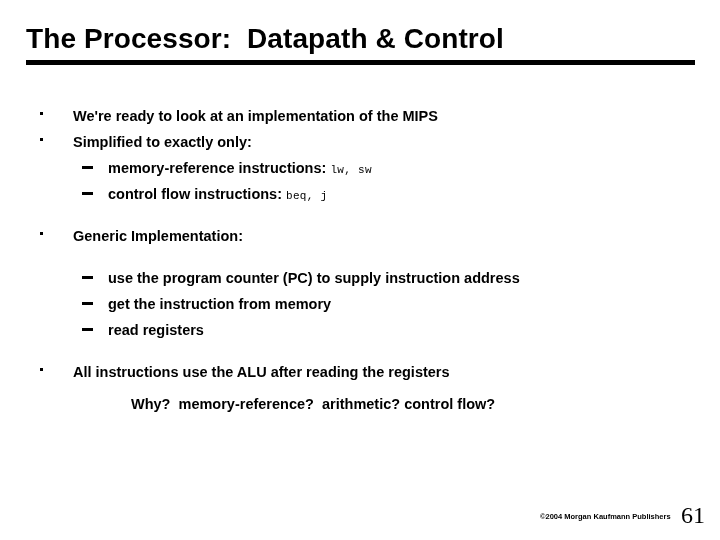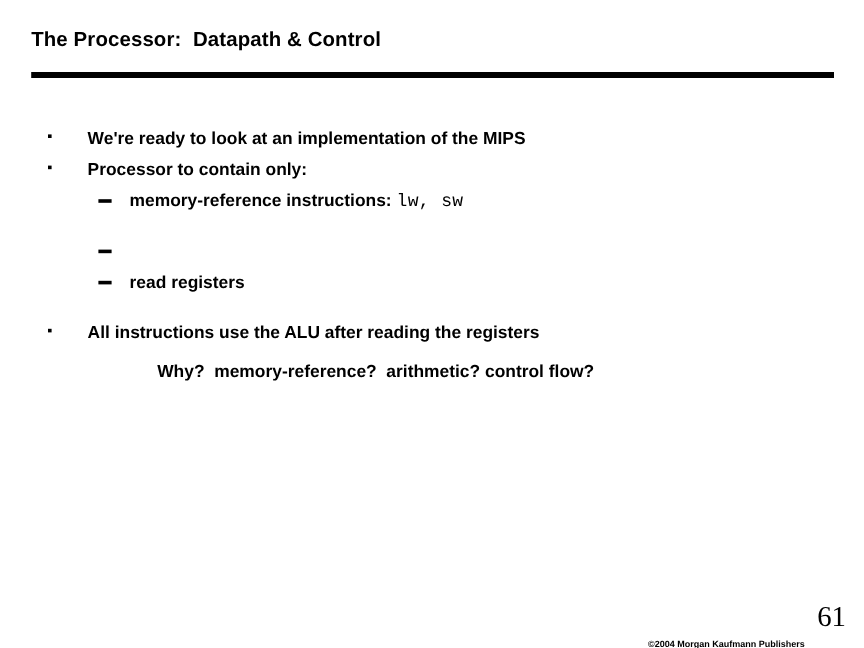--- a/index.html
+++ b/index.html
@@ -21,21 +21,21 @@
     position: absolute;
     inset: 0;
     background: #ffffff;
   }
 
   
   .slide-title {
     position: absolute;
     left: 26px;
     top: 24px;
-    font-size: 17px;
+    font-size: 28px;
     font-weight: bold;
     letter-spacing: 0.1px;
     white-space: pre;
     line-height: 1.1;
     color: #000000;
   }
   .title-rule {
     position: absolute;
     left: 26px;
     top: 60px;
@@ -111,35 +111,34 @@
     font-size: 14.5px;
     font-weight: bold;
     line-height: 22px;
     white-space: pre;
     margin-left: 14px;
   }
 
   .code {
     font-family: "Liberation Mono", "DejaVu Sans Mono", monospace;
     font-weight: normal;
-    font-size: 15px;
+    font-size: 11px;
     letter-spacing: 0.3px;
   }
 
   
   .footer-copyright {
     position: absolute;
     left: 540px;
     top: 512px;
     font-size: 7.5px;
     font-weight: bold;
     white-space: nowrap;
     color: #000000;
     letter-spacing: 0px;
-    margin-top: 20px;
   }
   .page-number {
     position: absolute;
     left: 681px;
     top: 503px;
     font-family: "Liberation Serif", serif;
     font-size: 24px;
     font-weight: normal;
     color: #000000;
     line-height: 1;
@@ -157,35 +156,48 @@
 
   <div class="body-area">
 
     <div class="bullet-row lvl1">
       <span class="marker"></span>
       <span class="btext">We're ready to look at an implementation of the MIPS</span>
     </div>
 
     <div class="bullet-row lvl1">
       <span class="marker"></span>
-      <span class="btext">Processor to contain only:</span>
+      <span class="btext">Simplified to exactly only:</span>
     </div>
 
     <div class="bullet-row lvl2">
       <span class="marker"></span>
       <span class="btext"><span>memory-reference instructions: </span><span class="code">lw, sw</span></span>
     </div>
 
 
-
+    <div class="bullet-row lvl2">
+      <span class="marker"></span>
+      <span class="btext"><span>control flow instructions: </span><span class="code">beq, j</span></span>
+    </div>
+
+    <div class="bullet-row lvl1 gap-big">
+      <span class="marker"></span>
+      <span class="btext">Generic Implementation:</span>
+    </div>
 
     <div class="bullet-row lvl2 gap-big">
       <span class="marker"></span>
-    </div>
-
+      <span class="btext">use the program counter (PC) to supply instruction address</span>
+    </div>
+
+    <div class="bullet-row lvl2">
+      <span class="marker"></span>
+      <span class="btext">get the instruction from memory</span>
+    </div>
 
     <div class="bullet-row lvl2">
       <span class="marker"></span>
       <span class="btext">read registers</span>
     </div>
 
 
     <div class="bullet-row lvl1 gap-big">
       <span class="marker"></span>
       <span class="btext">All instructions use the ALU after reading the registers</span>

